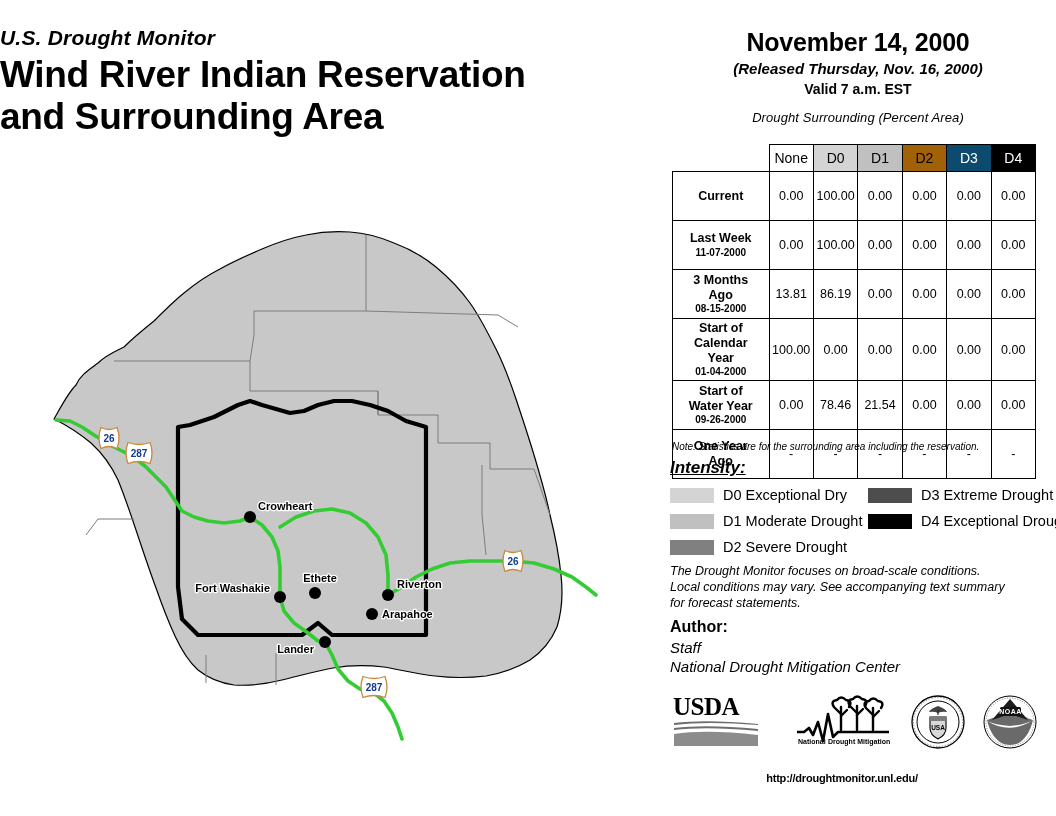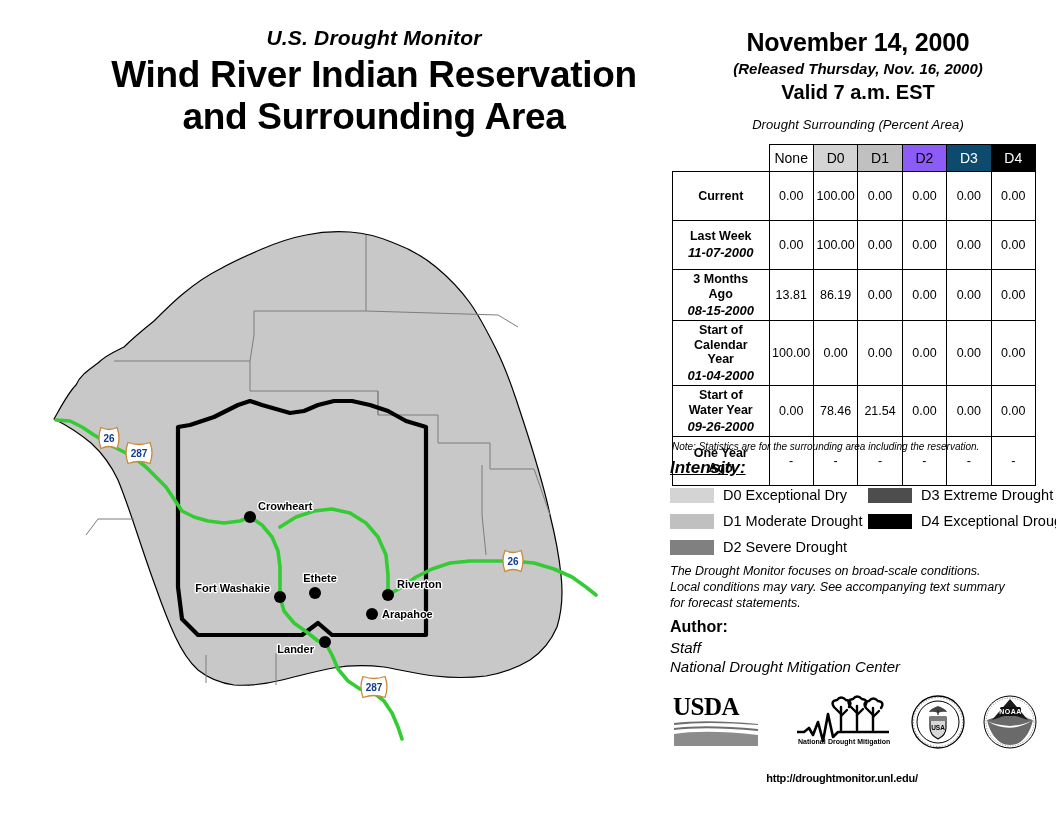--- a/index.html
+++ b/index.html
@@ -4,45 +4,45 @@
 <title>U.S. Drought Monitor - Wind River Indian Reservation</title>
 <style>
   html,body{margin:0;padding:0;background:#fff;}
   body{
     width:1056px;height:816px;position:relative;overflow:hidden;
     font-family:"Liberation Sans","DejaVu Sans",sans-serif;
     color:#000;
     -webkit-font-smoothing:antialiased;
   }
   
-  #title-block{position:absolute;left:0;top:26px;width:660px;text-align:center;padding-left:44px;}
+  #title-block{position:absolute;left:0;top:26px;width:660px;text-align:left;}
   #dm-supertitle{font-size:21px;font-weight:bold;font-style:italic;letter-spacing:.2px;line-height:1.1;}
   #dm-title{font-size:37px;font-weight:bold;line-height:1.12;margin-top:5px;letter-spacing:-.3px;}
   
   #date-block{position:absolute;left:660px;top:28px;width:396px;text-align:center;}
   #dm-date{font-size:25px;font-weight:bold;letter-spacing:-.2px;}
   #dm-released{font-size:15px;font-weight:bold;font-style:italic;margin-top:3px;}
-  #dm-valid{font-size:20px;font-weight:bold;margin-top:4px;}
+  #dm-valid{font-size:14px;font-weight:bold;margin-top:4px;}
   #table-caption{font-size:13px;font-style:italic;margin-top:13px;letter-spacing:.1px;}
   
   #stats-table{position:absolute;left:672px;top:144px;border-collapse:collapse;
       width:364px;table-layout:fixed;}
   #stats-table td,#stats-table th{border:1px solid #000;text-align:center;
       font-size:12.5px;padding:0;}
   #stats-table .corner{border:none;width:96px;}
   #stats-table thead th{height:26px;font-weight:normal;font-size:14px;}
   .hdr-none{background:#fff;color:#000;}
   .hdr-d0{background:#d4d4d4;color:#000;}
   .hdr-d1{background:#c0c0c0;color:#000;}
-  .hdr-d2{background:#8b5cf6;color:#000;margin-top:14px;}
+  .hdr-d2{background:#a16207;color:#000;margin-top:14px;}
   .hdr-d3{background:#0c4a6e;color:#fff;}
   .hdr-d4{background:#000;color:#fff;}
   #stats-table tbody td{height:44px;}
   #stats-table tbody td.rowlabel{font-weight:bold;font-size:12.5px;line-height:1.18;padding:2px 12px;}
-  .rowlabel .rl-date{display:block;font-size:13px;font-style:italic;font-weight:bold;margin-top:1px;}
+  .rowlabel .rl-date{display:block;font-size:10px;font-weight:bold;margin-top:1px;}
   .valcell{font-size:13px;}
   #table-note{position:absolute;left:672px;top:441px;width:364px;
       font-size:10px;font-style:italic;}
   
   #intensity-heading{position:absolute;left:670px;top:458px;font-size:17px;
       font-style:italic;font-weight:bold;text-decoration:underline;}
   #legend{position:absolute;left:670px;top:484px;width:375px;}
   .legend-col{position:absolute;top:0;}
   .legend-col.left{left:0;}
   .legend-col.right{left:198px;}

